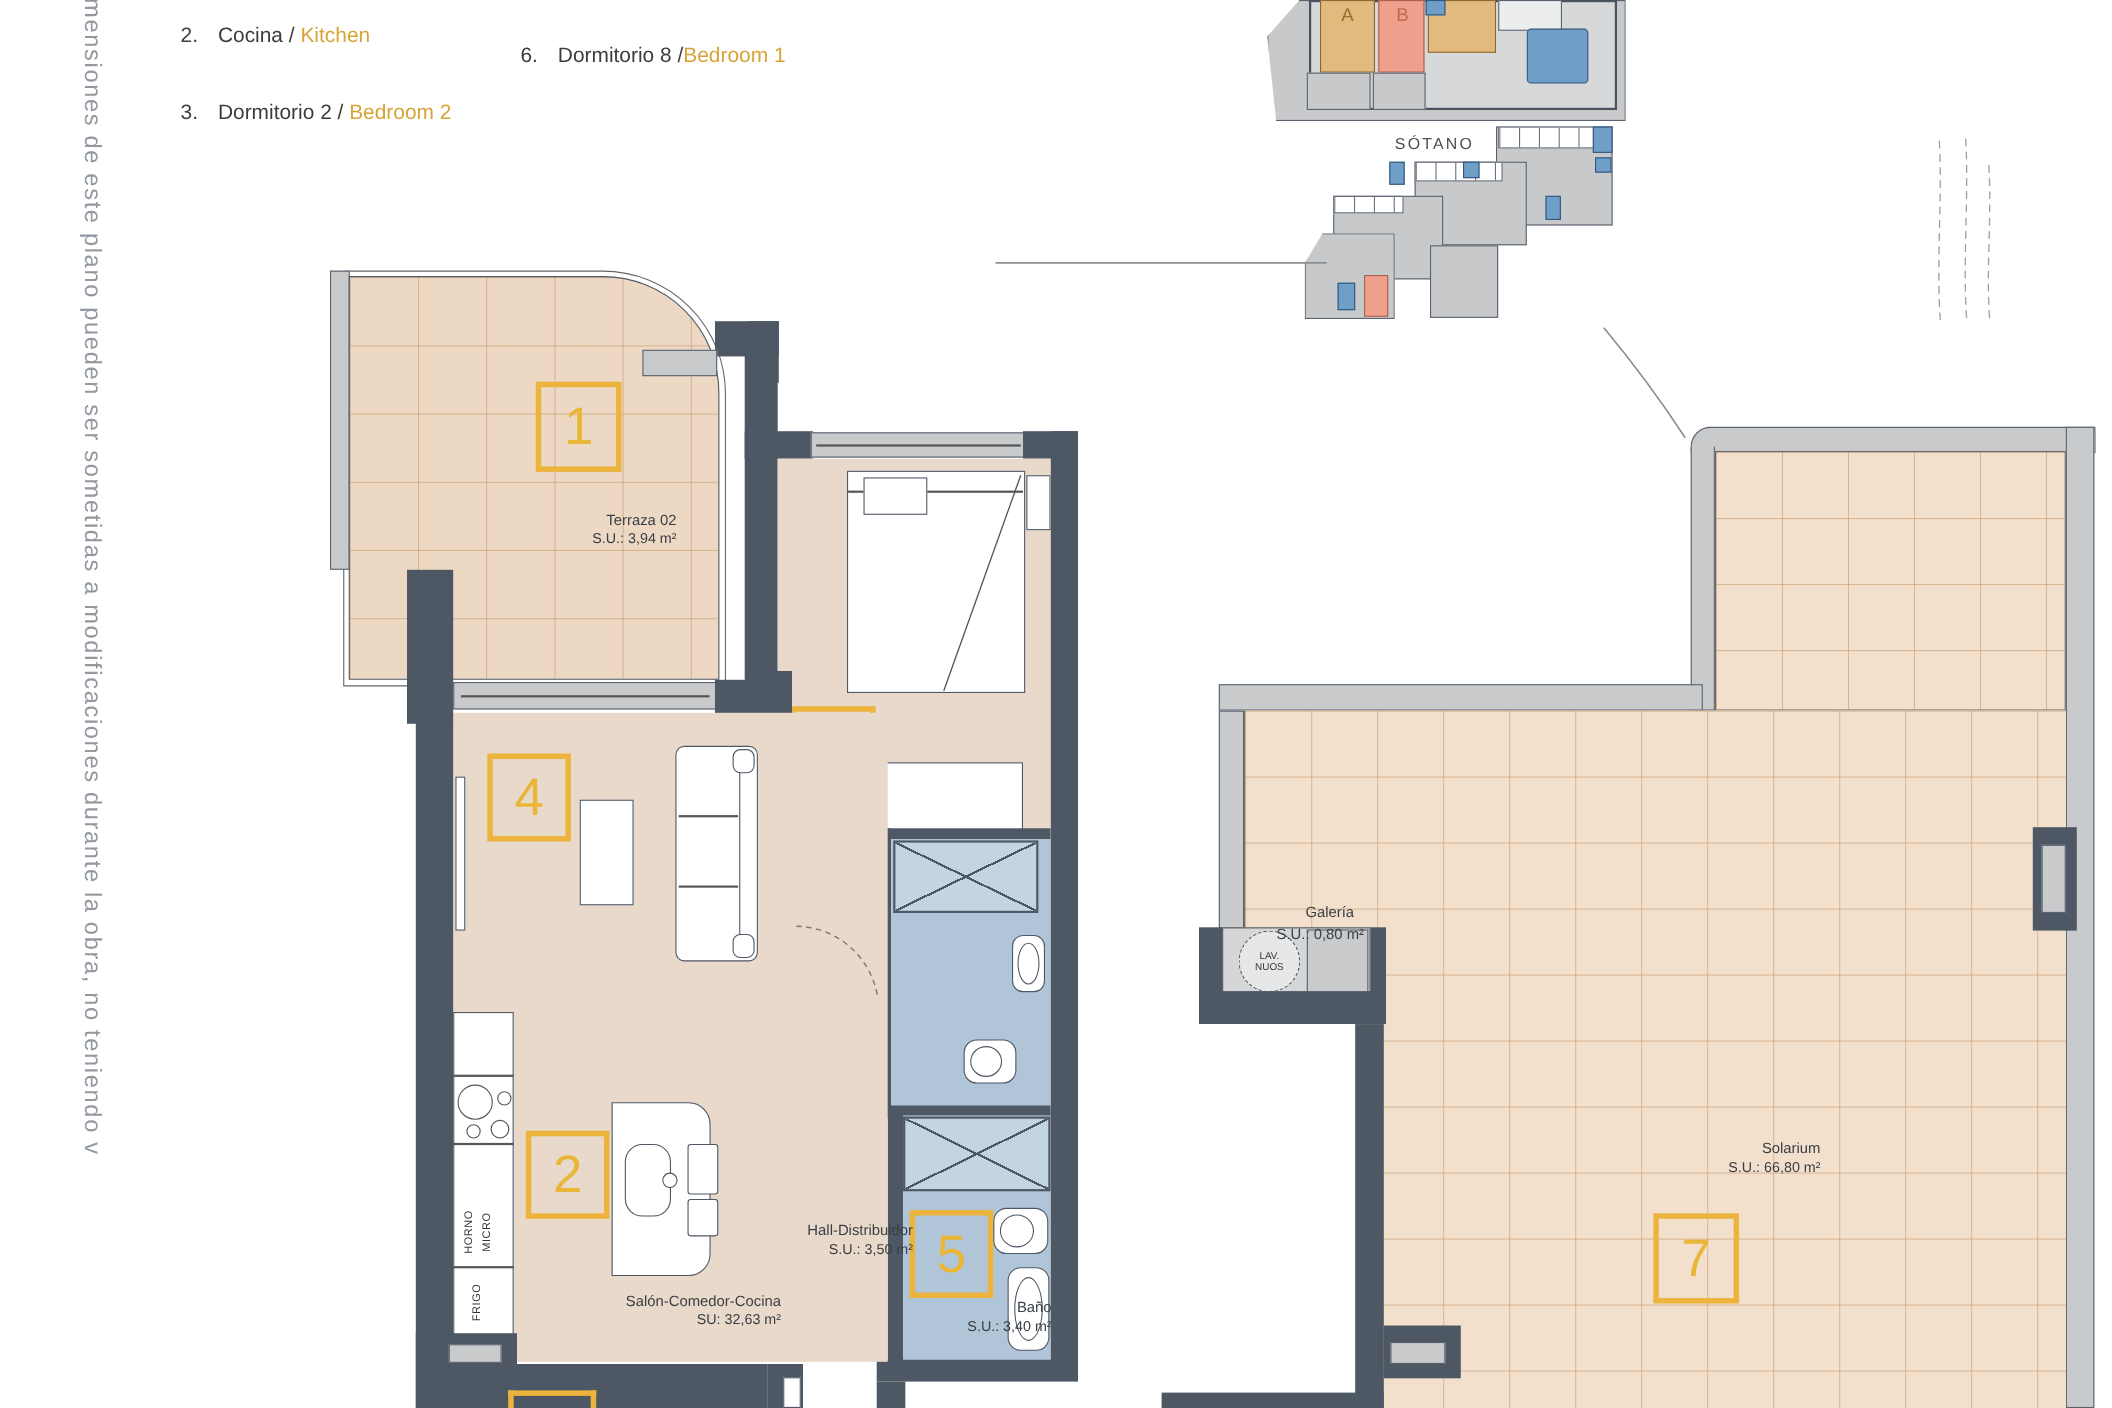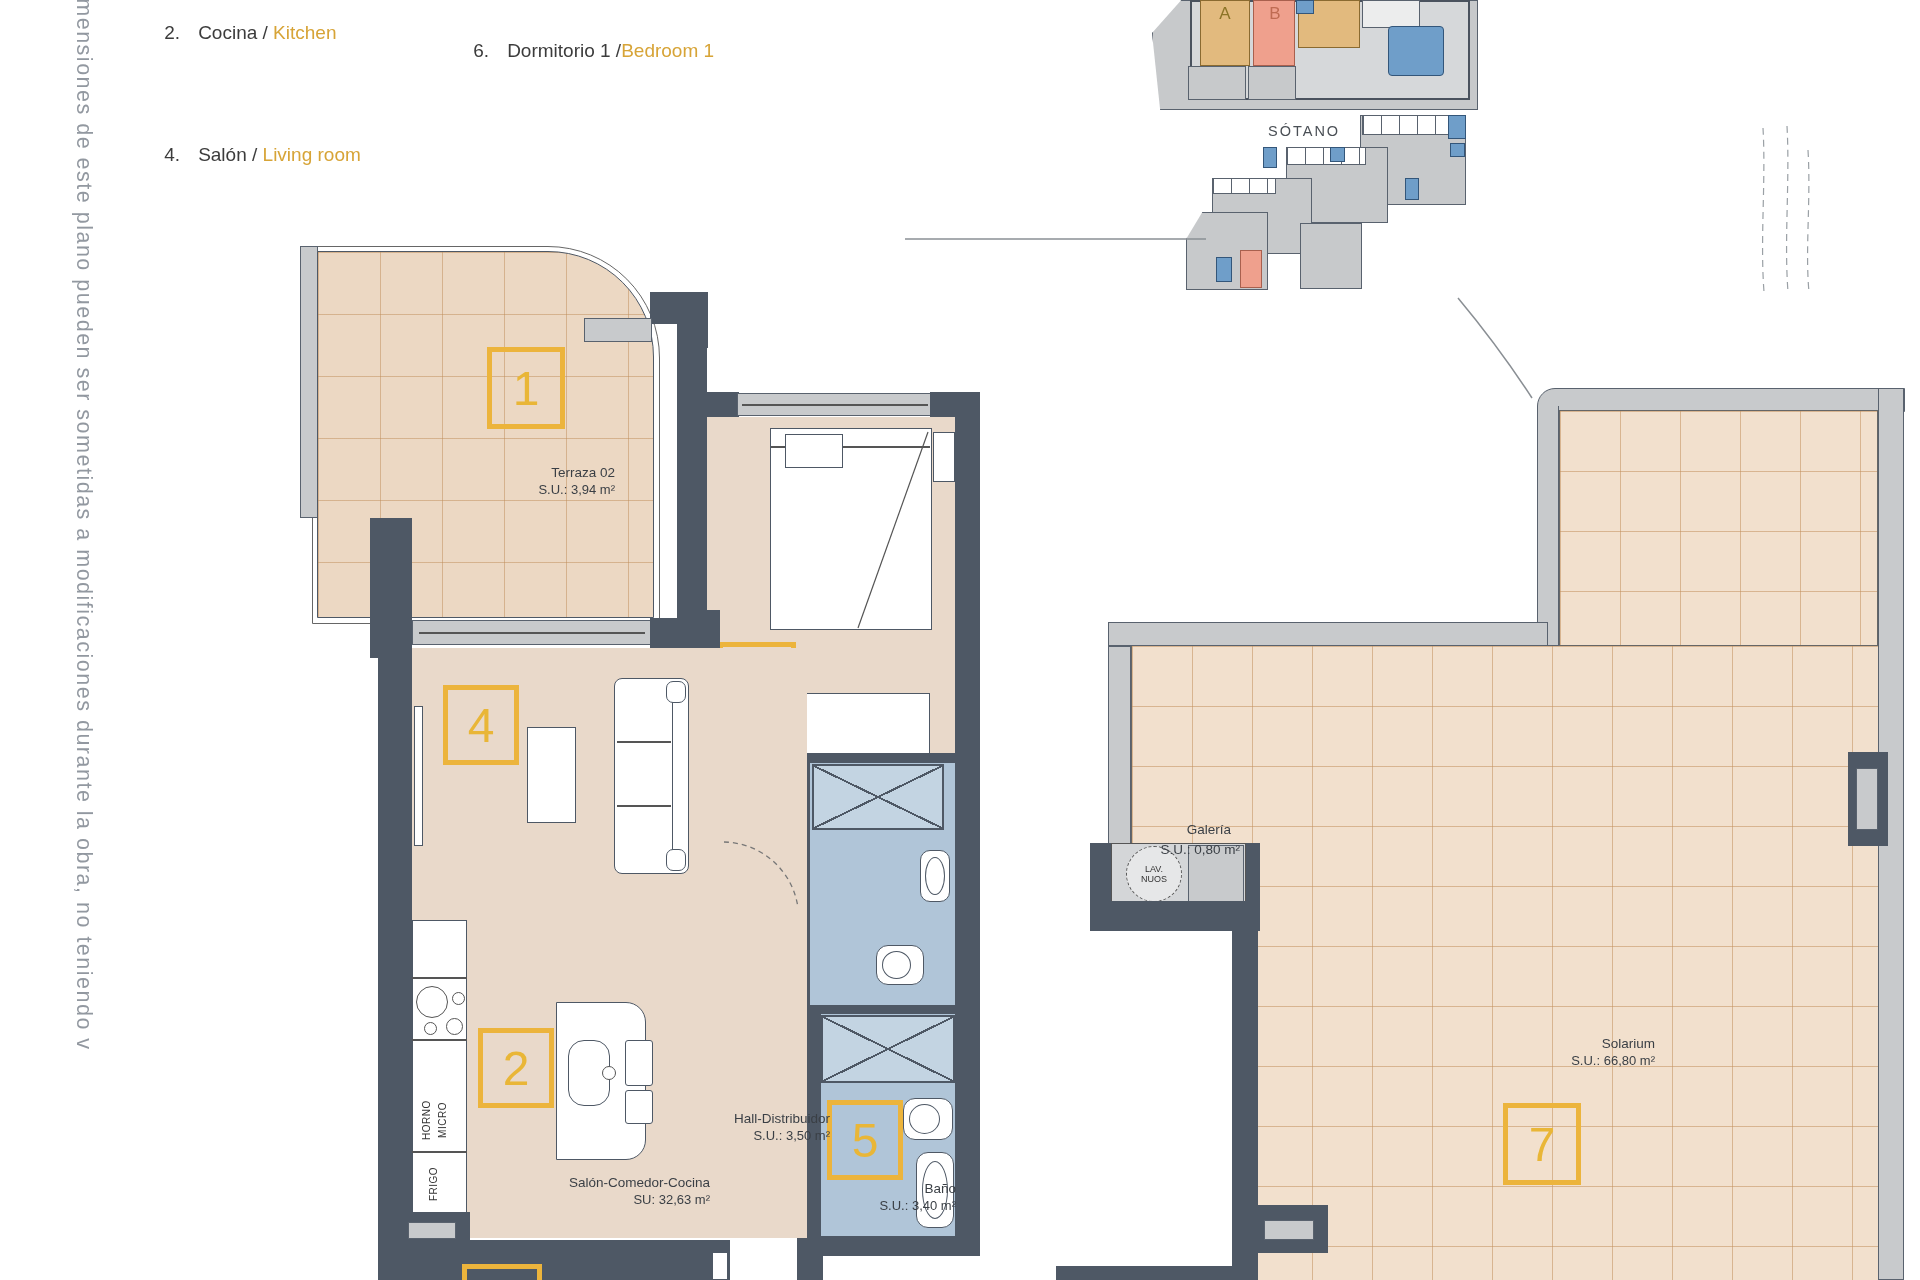--- a/index.html
+++ b/index.html
@@ -42,25 +42,25 @@
 </head>
 <body>
 
 <div id="canvas">
 
   <div class="abs side-note" style="left:62px; top:-8px; width:34px; height:1296px;">imensiones de este plano pueden ser sometidas a modificaciones durante la obra, no teniendo v</div>
 
   <div class="abs legend-row" style="left:143px; top:0;">
     <span class="num">2.</span><span class="es">Cocina / </span><span class="en">Kitchen</span>
   </div>
-  <div class="abs legend-row" style="left:143px; top:122px;">
-    <span class="num">4.</span><span class="es">Salón / </span><span class="en">Living room</span>
+  <div class="abs legend-row" style="left:143px; top:70px;">
+    <span class="num">3.</span><span class="es">Dormitorio 2 / </span><span class="en">Bedroom 2</span>
   </div>
   <div class="abs legend-row" style="left:452px; top:18px;">
-    <span class="num">6.</span><span class="es">Dormitorio 1 /</span><span class="en">Bedroom 1</span>
+    <span class="num">6.</span><span class="es">Dormitorio 8 /</span><span class="en">Bedroom 1</span>
   </div>
 
   <div class="abs mini" style="left:1152px; top:0; width:326px; height:110px; clip-path:polygon(9% 0,100% 0,100% 100%,2.5% 100%,0 30%);"></div>
   <div class="abs" style="left:1190px; top:0; width:280px; height:100px; background:#d6d8da; border:2px solid #4a525e;"></div>
   <div class="abs unitA" style="left:1200px; top:0; width:50px; height:66px;"></div>
   <div class="abs unitB" style="left:1253px; top:0; width:42px; height:66px;"></div>
   <div class="abs unitA" style="left:1298px; top:0; width:62px; height:48px;"></div>
   <div class="abs" style="left:1362px; top:0; width:58px; height:28px; background:#eceded; border:1px solid #59626e;"></div>
   <div class="abs bluebit" style="left:1296px; top:0; width:18px; height:14px;"></div>
   <div class="abs bluebit" style="left:1388px; top:26px; width:56px; height:50px; border-radius:4px;"></div>

